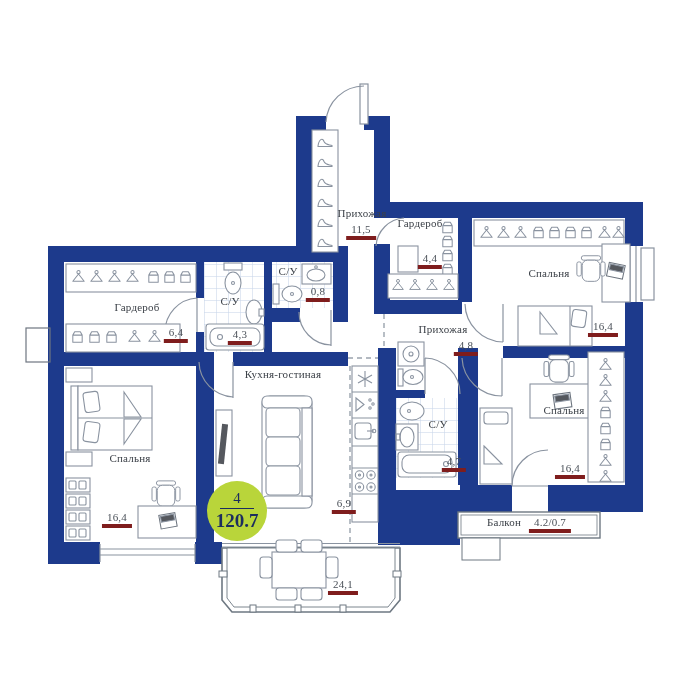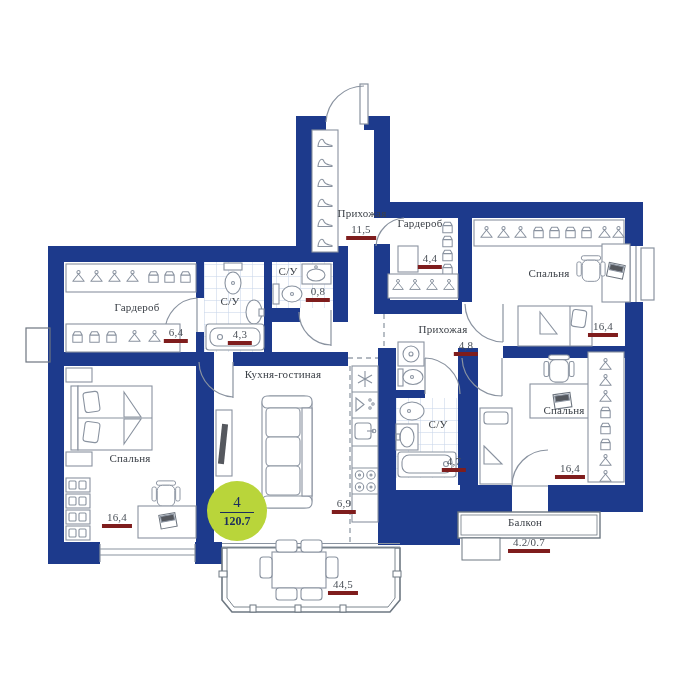--- a/index.html
+++ b/index.html
@@ -2,27 +2,27 @@
 <html><head>
 <meta charset="utf-8">
 <style>
   html,body{margin:0;padding:0;background:#fff;}
   #stage{position:relative;width:700px;height:700px;background:#fff;overflow:hidden;
          font-family:Liberation Serif, serif;}
   #planSvg{position:absolute;left:0;top:0;}
   .lbl{position:absolute;transform:translateX(-50%);font-size:11px;color:#3c4148;
        white-space:nowrap;letter-spacing:.2px;line-height:12px;}
   .num{border-bottom:4px solid #7f1d1d;padding:0 5px 1px;color:#4a5058;text-align:center;}
-  .pair{display:flex;gap:8px;align-items:baseline;flex-direction:column;}
+  .pair{display:flex;gap:8px;align-items:baseline;}
   #badge{position:absolute;left:207px;top:481px;width:60px;height:60px;border-radius:50%;
          background:#b9d53a;display:flex;flex-direction:column;align-items:center;
          justify-content:center;gap:1px;}
   #badge .rooms{font-size:15px;color:#1c2d5e;}
   #badge .line{width:34px;height:0;border-bottom:1.5px solid #1c2d5e;}
-  #badge .area{font-size:12px;font-weight:bold;color:#1c2d5e;}
+  #badge .area{font-size:19px;font-weight:bold;color:#1c2d5e;}
 </style>
 </head>
 <body>
 
 <div id="stage">
 
 <svg id="planSvg" width="700" height="700" viewBox="0 0 700 700">
   <defs>
     <pattern id="tile" width="12" height="12" patternUnits="userSpaceOnUse">
       <path d="M12 0H0V12" fill="none" stroke="#c4d2e8" stroke-width="1"></path>
@@ -420,21 +420,21 @@
 <div class="lbl num" style="left:176px;top:326px">6,4</div>
 
 <div class="lbl" style="left:230px;top:295px">С/У</div>
 <div class="lbl num" style="left:240px;top:328px">4,3</div>
 
 <div class="lbl" style="left:288px;top:265px">С/У</div>
 <div class="lbl num" style="left:318px;top:285px">0,8</div>
 
 <div class="lbl" style="left:283px;top:368px">Кухня-гостиная</div>
 <div class="lbl num" style="left:344px;top:497px">6,9</div>
-<div class="lbl num" style="left:343px;top:578px">44,5</div>
+<div class="lbl num" style="left:343px;top:578px">24,1</div>
 
 <div class="lbl" style="left:130px;top:452px">Спальня</div>
 <div class="lbl num" style="left:117px;top:511px">16,4</div>
 
 <div id="badge">
   <div class="rooms">4</div>
   <div class="line"></div>
   <div class="area">120.7</div>
 </div>
 

